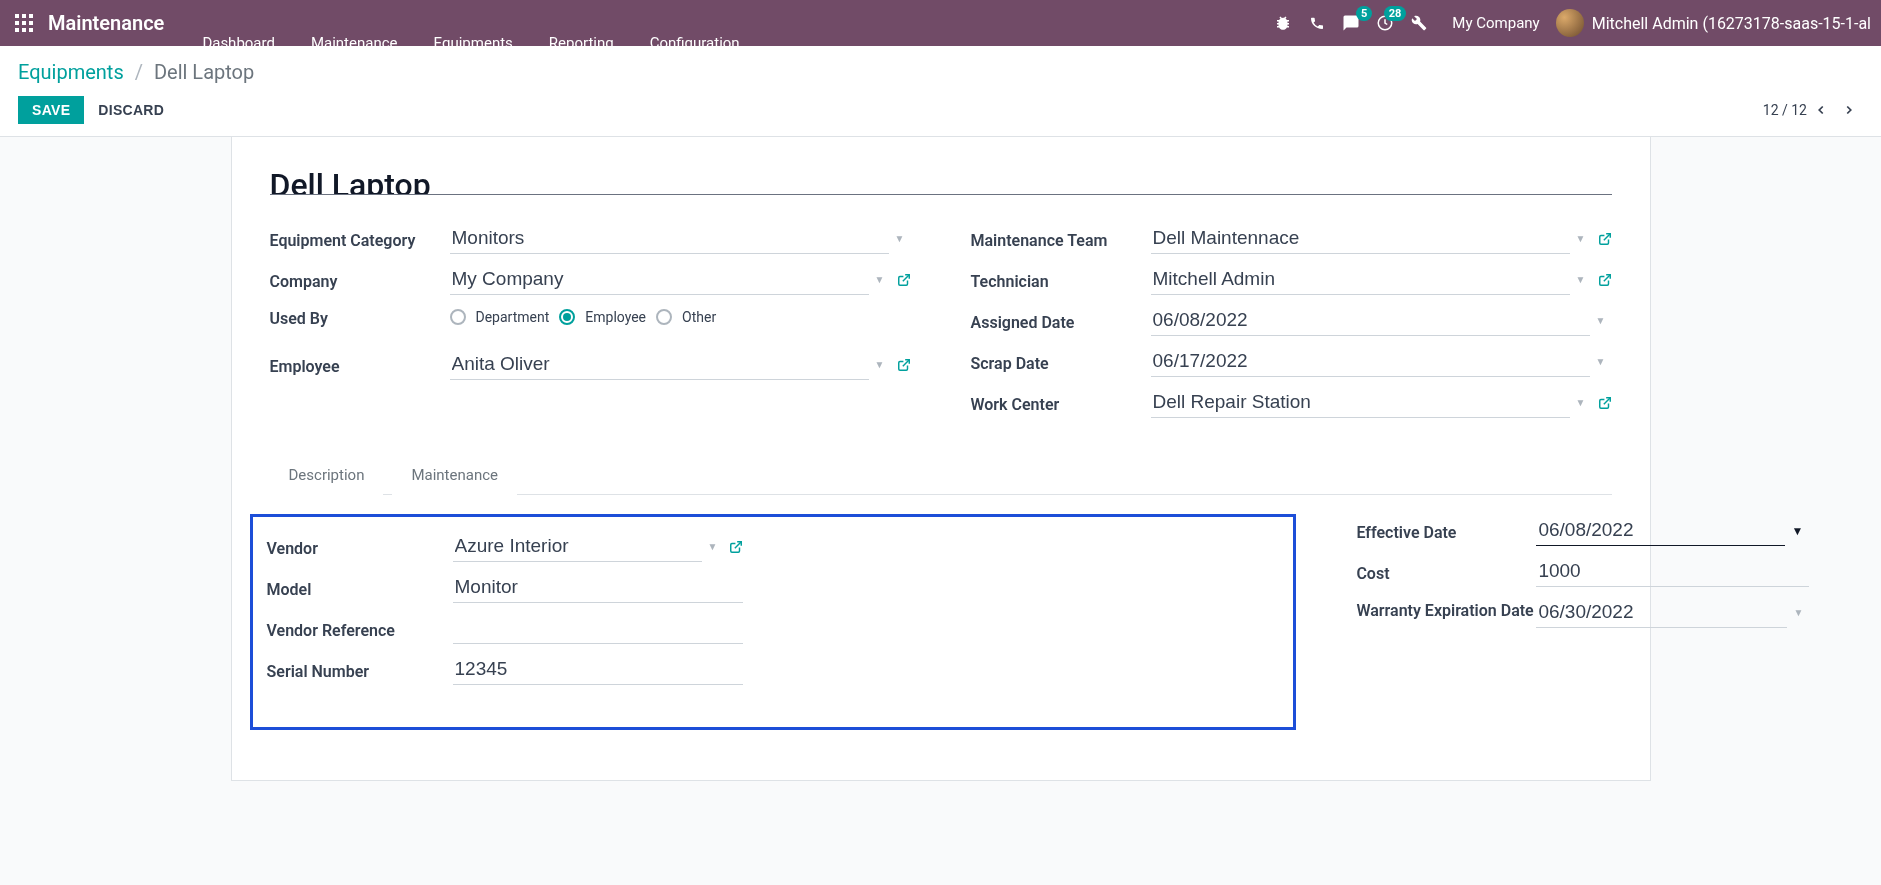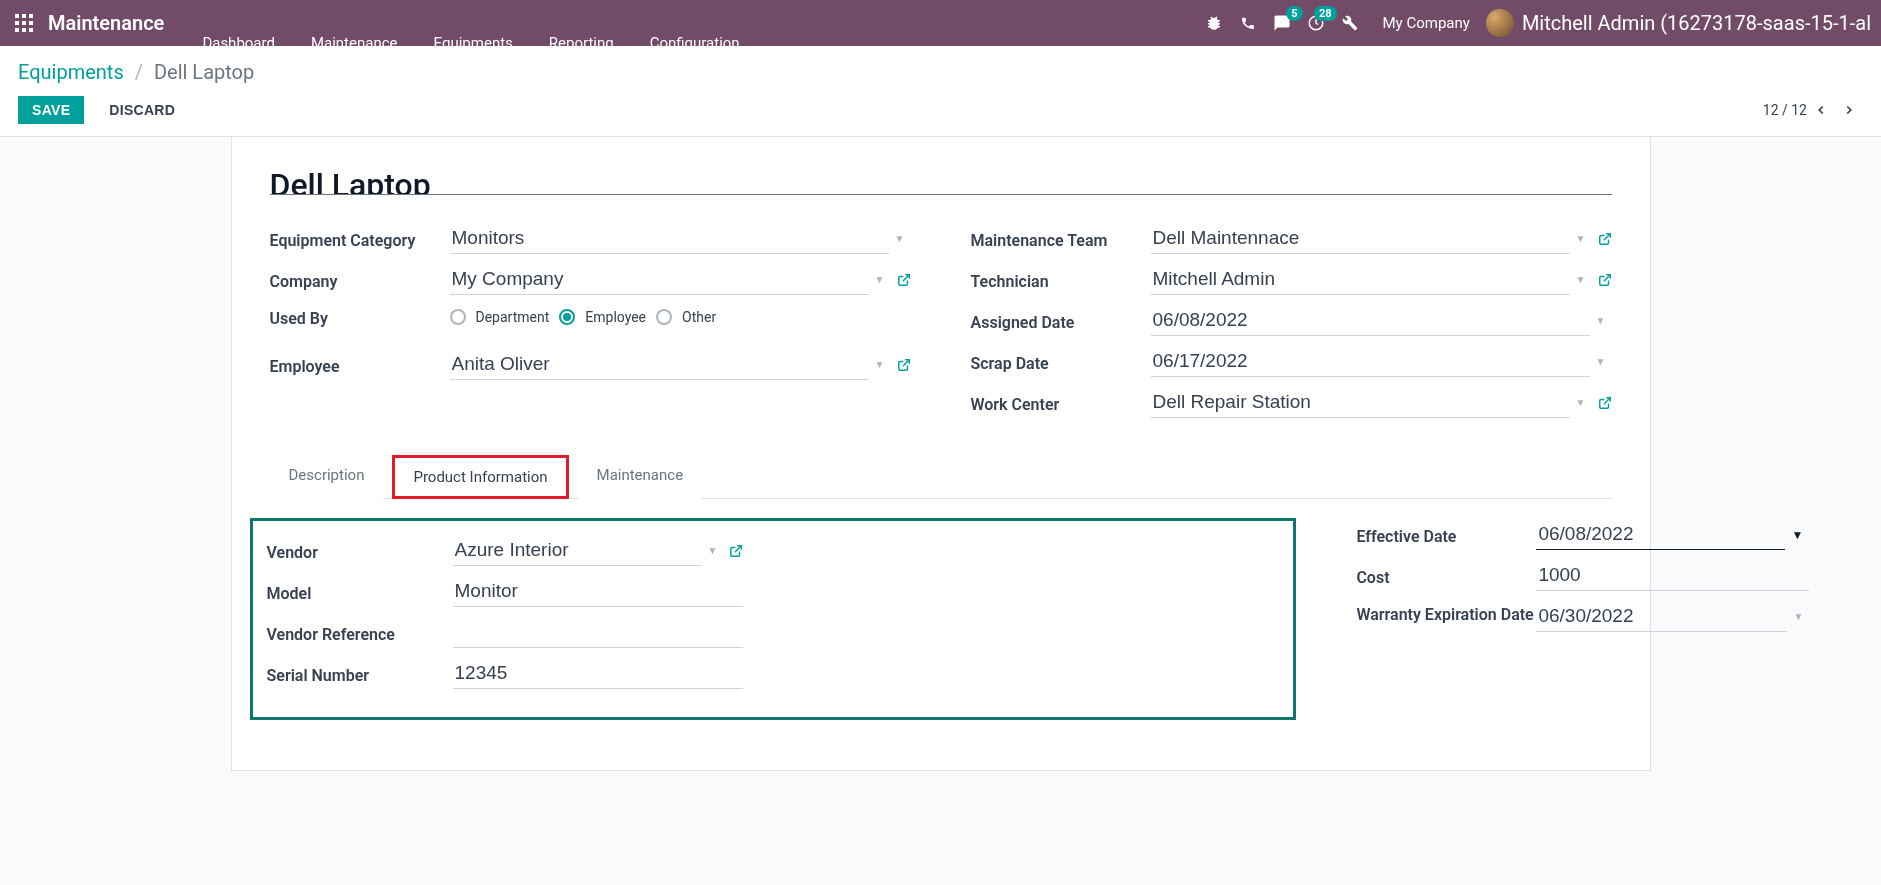--- a/index.html
+++ b/index.html
@@ -8,30 +8,30 @@
 
 .topnav { background: #714B67; color: #fff; height: 46px; display: flex; align-items: center; padding: 0 10px; overflow: hidden; white-space: nowrap; }
 .topnav .apps-icon { width: 28px; display:flex; align-items:center; justify-content:center; cursor:pointer; }
 .topnav .brand { font-size: 20px; font-weight: 600; margin: 0 20px 0 10px; }
 .topnav .nav-link { font-size: 15px; padding: 0 18px; color: #fff; cursor: pointer; margin-top: 40px; }
 .topnav .spacer { flex: 1; }
 .topnav .nav-icon { position: relative; width: 34px; height: 34px; display:flex; align-items:center; justify-content:center; cursor:pointer; }
 .topnav .badge { position:absolute; top:0px; right:-4px; background:#00a09d; color:#fff; border-radius:10px; font-size:11px; font-weight:700; padding:1px 5px; line-height:1.2; }
 .topnav .company { font-size:15px; margin:0 16px; }
 .topnav .avatar { width:28px; height:28px; border-radius:50%; background:radial-gradient(circle at 30% 30%, #dba96a, #6b4a2c); margin-right:8px; }
-.topnav .user { font-size:20px; }
+.topnav .user { font-size:16px; }
 
 
 .controlbar { background:#fff; border-bottom:1px solid #dee2e6; }
 .breadcrumbs { padding: 14px 18px 4px; font-size:20px; color:#6c757d; }
 .breadcrumbs .bc-link { color:#00a09d; cursor:pointer; }
 .breadcrumbs .sep { margin:0 6px; color:#adb5bd; }
 .actionbar { display:flex; align-items:center; padding: 8px 18px 12px; }
 .btn-primary { background:#00a09d; color:#fff; border:none; padding:6px 14px; font-weight:700; font-size:14px; cursor:pointer; letter-spacing:0.3px; }
-.btn-link { background:none; border:none; color:#374151; font-weight:600; font-size:14px; margin-left:25px; cursor:pointer; letter-spacing:0.3px; }
+.btn-link { background:none; border:none; color:#374151; font-weight:600; font-size:14px; margin-left:14px; cursor:pointer; letter-spacing:0.3px; }
 .pager { margin-left:auto; display:flex; align-items:center; color:#374151; font-size:14px; }
 .pager .arrow { width:28px; height:28px; display:flex; align-items:center; justify-content:center; cursor:pointer; color:#374151; }
 
 
 .sheet-wrap { display:flex; justify-content:center; padding:0 28px 30px; }
 .sheet { background:#fff; width:100%; max-width:1420px; border:1px solid #dee2e6; border-top:none; padding:24px 38px 50px; }
 
 .title-field { font-size:32px; font-weight:500; color:#111827; border-bottom:1px solid #6b7280; margin-bottom:28px; padding-bottom:2px; overflow:hidden; height:34px; position:relative; }
 .title-field span { position:absolute; bottom:-10px; }
 
@@ -52,21 +52,21 @@
 .radio-item.selected .radio-circle { border-color:#00a09d; }
 .radio-item.selected .radio-circle::after { content:""; width:8px; height:8px; background:#00a09d; border-radius:50%; }
 
 
 .tabs { display:flex; border-bottom:1px solid #dee2e6; margin-top:26px;gap:9px; }
 .tab { padding:10px 18px; font-size:15px; color:#6c757d; cursor:pointer; border:1px solid transparent; position:relative; bottom:-1px; background:#fff; }
 .tab.active { border:1px solid #dee2e6; border-bottom-color:#fff; color:#374151; }
 
 
 .hl-tab { border:3px solid #e11d2b !important; }
-.hl-box { border:3px solid #0f766e; padding:14px 550px 18px 14px; margin-top:-1px; margin-left:-20px; position:relative; width:fit-content; }
+.hl-box { border:3px solid #1d4ed8; padding:14px 550px 32px 14px; margin-top:-1px; margin-left:-20px; position:relative; width:fit-content; }
 .hl-box .form-label { width:186px; }
 
 .tab-content { padding-top:20px; display:flex; gap:60px; }
 .tab-col { flex:1; }
 
 svg { display:block; }
 </style>
 </head>
 <body>
 
@@ -270,21 +270,20 @@
                   <path d="M18 13v6a2 2 0 0 1-2 2H5a2 2 0 0 1-2-2V8a2 2 0 0 1 2-2h6"></path>
                 </svg>
             </span>
           </div>
         </div>
       </div>
     </div>
 
     <div class="tabs">
       <div class="tab">Description</div>
-      <div class="tab active hl-tab">Product Information</div>
       <div class="tab">Maintenance</div>
     </div>
 
     <div class="tab-content">
 
       <div class="tab-col">
         <div class="hl-box">
           <div class="form-row">
             <div class="form-label">Vendor</div>
             <div class="form-control-wrap">

